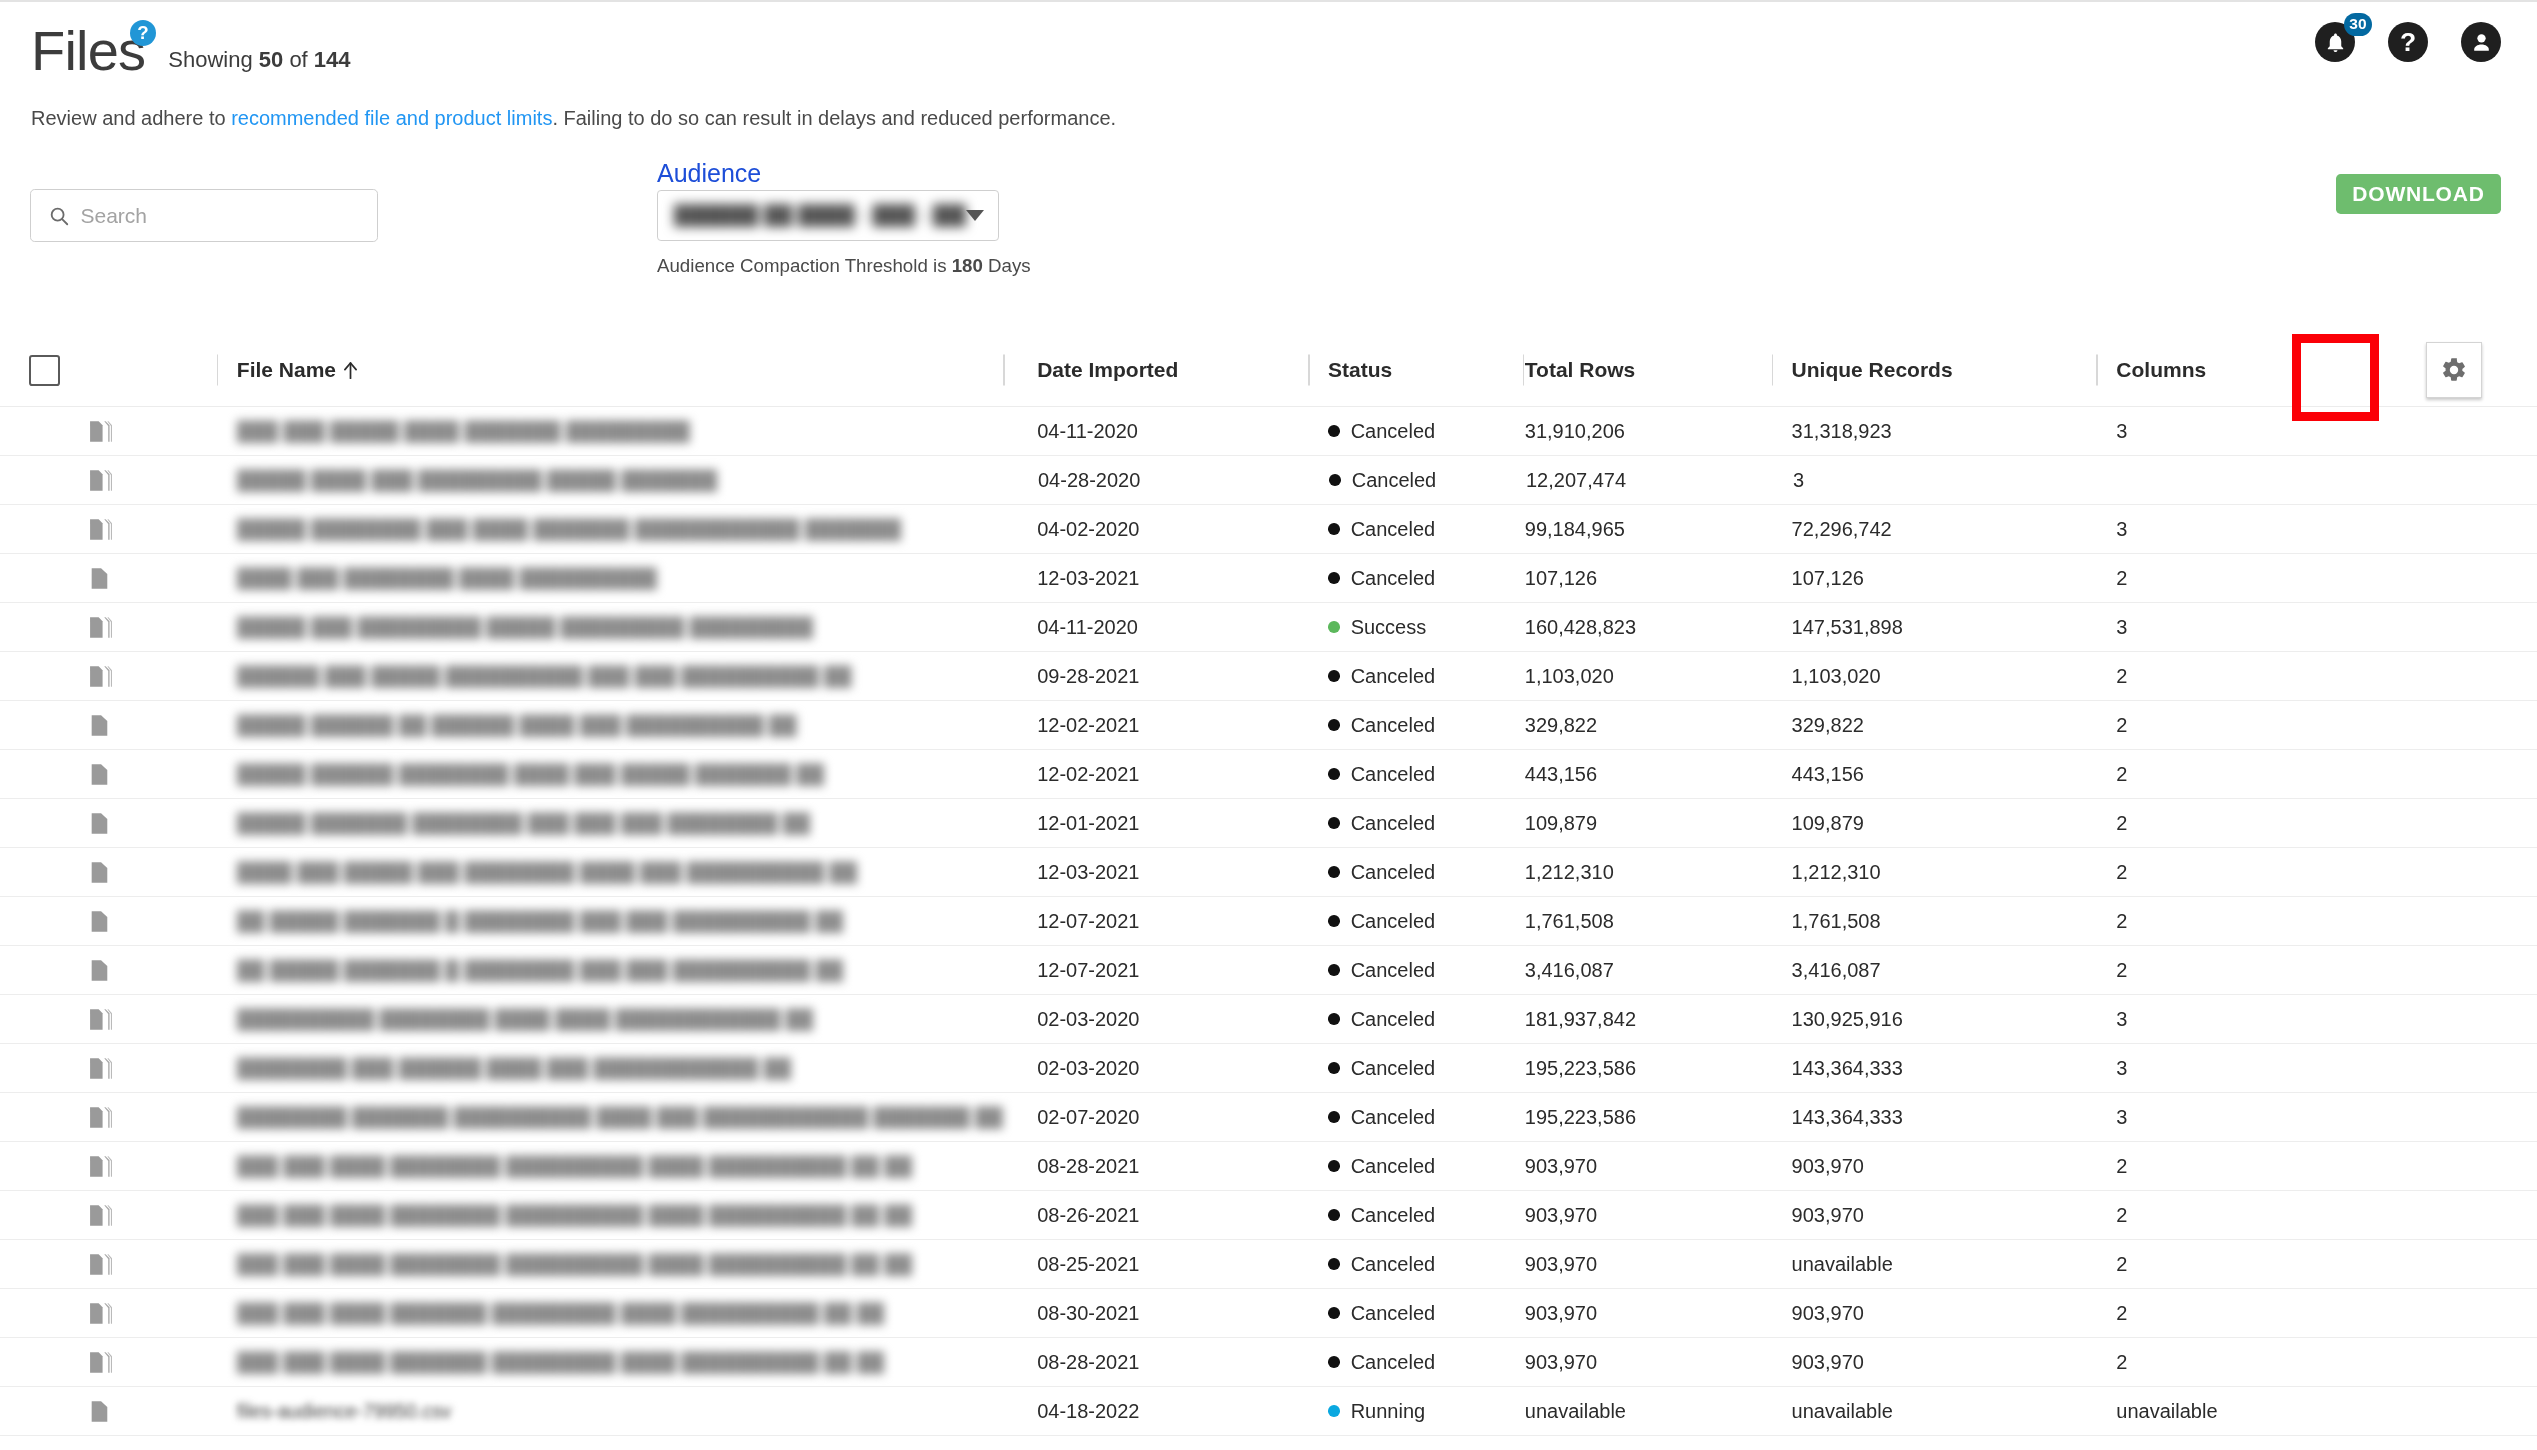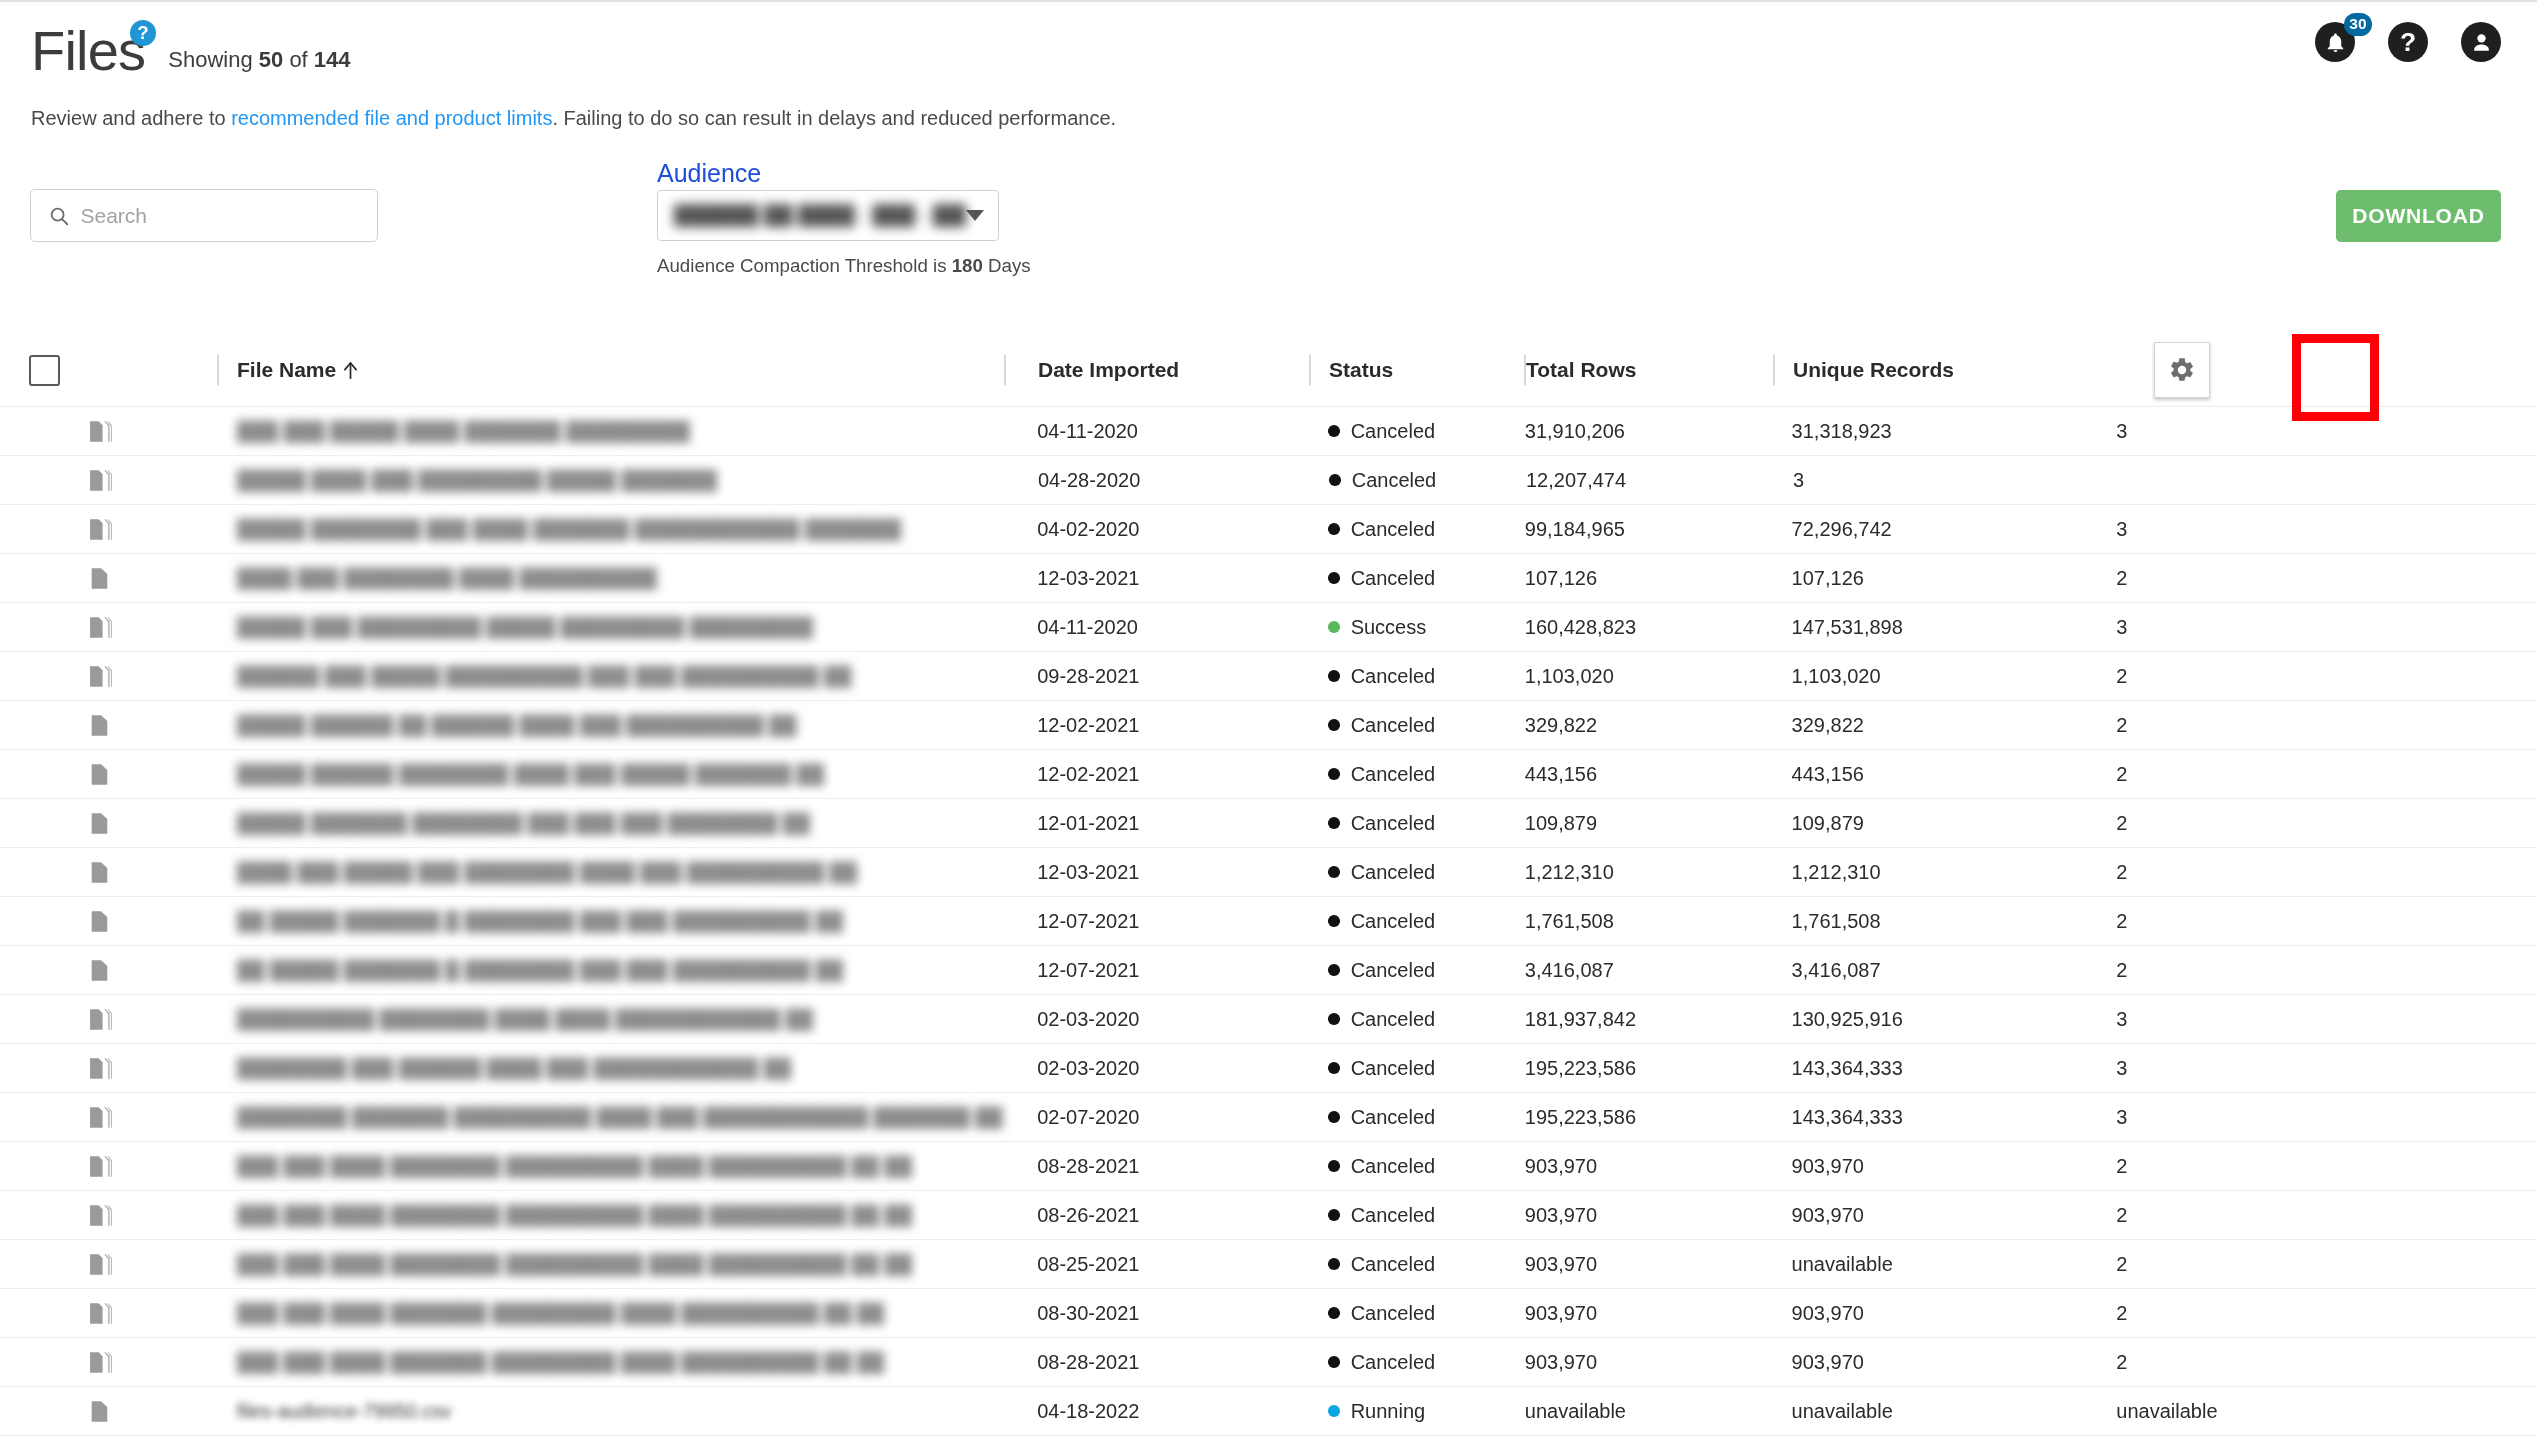--- a/index.html
+++ b/index.html
@@ -171,22 +171,22 @@
   .audience-note {
     font-size: 18.7px;
     color: #4a4a4a;
     margin-top: 14px;
     white-space: nowrap;
   }
   .audience-note b { font-weight: 700; }
 
   .download-btn {
     position: absolute;
-    right: 37px; top: 190px;
-    width: 165px; height: 52px;
+    right: 37px; top: 174px;
+    width: 165px; height: 40px;
     background: #6ebd6e;
     border: none;
     border-radius: 4.7px;
     color: #ffffff;
     font-family: "Liberation Sans", sans-serif;
     font-size: 21px;
     font-weight: 700;
     letter-spacing: 0.8px;
     cursor: pointer;
   }
@@ -378,20 +378,23 @@
     </div>
     <div class="th col-status divided">
       <span>Status</span>
     </div>
     <div class="th col-rows divided">
       <span>Total Rows</span>
     </div>
     <div class="th col-uniq divided">
       <span>Unique Records</span>
     </div>
+    <div class="th col-cols divided">
+      <span>Columns</span>
+    </div>
     <div class="th col-gear">
       <div class="gear-btn">
         <svg width="28" height="28" viewBox="0 0 24 24" fill="#6e6e6e">
           <path d="M19.14 12.94c.04-.3.06-.61.06-.94s-.02-.64-.07-.94l2.03-1.58a.49.49 0 00.12-.61l-1.92-3.32a.49.49 0 00-.59-.22l-2.39.96a7.03 7.03 0 00-1.62-.94l-.36-2.54A.48.48 0 0013.9 2h-3.84a.48.48 0 00-.48.41l-.36 2.54c-.59.24-1.13.56-1.62.94l-2.39-.96a.49.49 0 00-.59.22L2.7 8.47a.48.48 0 00.12.61l2.03 1.58c-.05.3-.09.63-.09.94s.02.64.07.94L2.8 14.12a.49.49 0 00-.12.61l1.92 3.32c.12.22.37.29.59.22l2.39-.96c.5.38 1.03.7 1.62.94l.36 2.54c.05.24.24.41.48.41h3.84c.24 0 .44-.17.47-.41l.36-2.54c.59-.24 1.13-.56 1.62-.94l2.39.96c.22.08.47 0 .59-.22l1.92-3.32a.49.49 0 00-.12-.61l-2.01-1.58zM12 15.6A3.6 3.6 0 1112 8.4a3.6 3.6 0 010 7.2z"></path>
         </svg>
       </div>
     </div>
   </div>
 
   <div id="rows-container">

